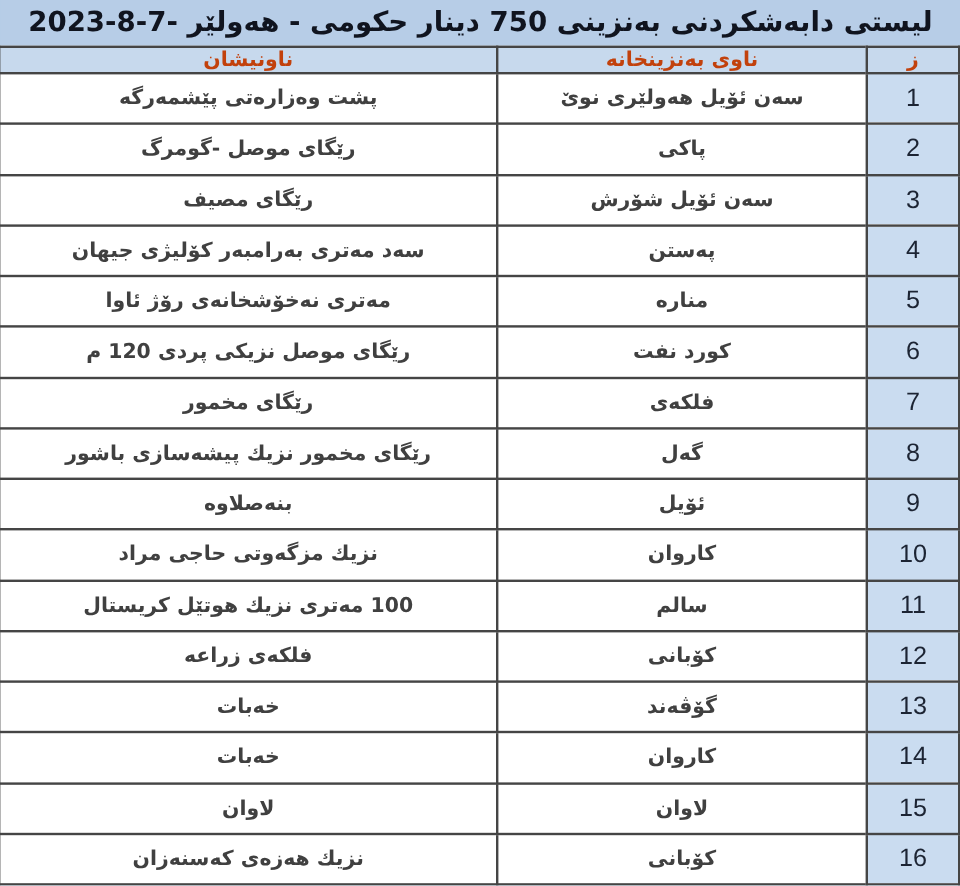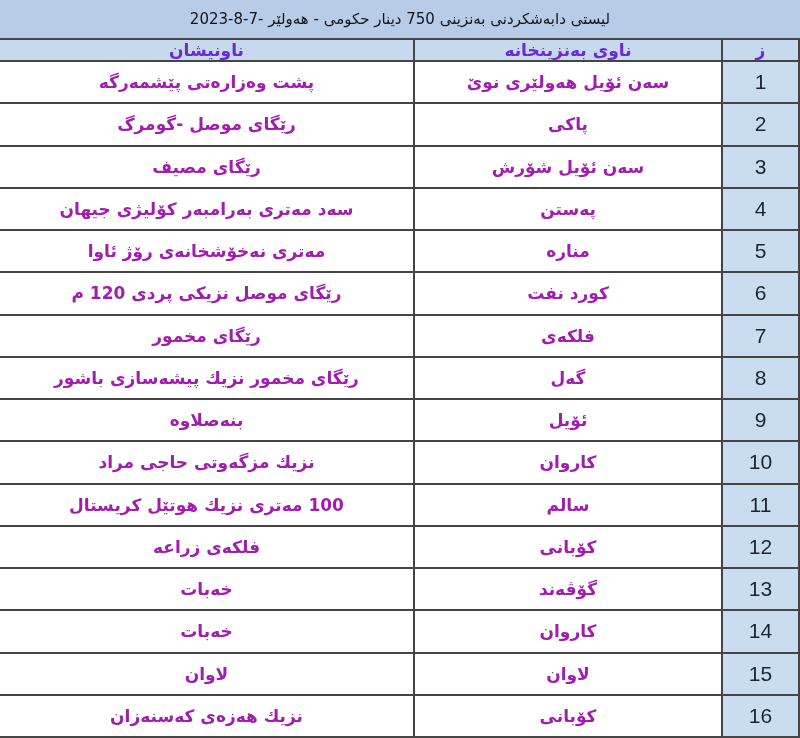--- a/index.html
+++ b/index.html
@@ -15,54 +15,54 @@
     background:var(--band-bg);
     font-family:"DejaVu Sans","Liberation Sans",sans-serif;
     color:var(--ink);
   }
   .title-band{
     width:800px;height:38px;
     display:flex;align-items:center;justify-content:center;
     background:var(--band-bg);
   }
   .title-band h1{
-    font-size:15px;font-weight:normal;color:#10141f;
+    font-size:23px;font-weight:bold;color:#10141f;
     letter-spacing:0;
   }
   table.stations{
     width:800px;height:700px;
     border-collapse:collapse;
     table-layout:fixed;
     background:#ffffff;
     direction:rtl;
   }
   table.stations td, table.stations th{
     border:2px solid var(--border);
     text-align:center;
     vertical-align:middle;
     padding:0 6px;
     overflow:hidden;
   }
   thead th{
     height:14px;
     background:var(--header-bg);
-    font-size:17px;font-weight:bold;color:#6d28d9;
+    font-size:17px;font-weight:bold;color:#c2410c;
   }
   td.num{
     background:var(--numcell-bg);
     font-size:21px;
     font-weight:400;
     color:#1c2433;
     font-family:"Liberation Sans","DejaVu Sans",sans-serif;
   }
   td.station, td.address{
     background:#ffffff;
     font-size:17px;
     font-weight:bold;
-    color:#a21caf;
+    color:#404040;
   }
 </style>
 </head>
 <body>
 
 <div class="title-band">
   <h1>لیستی دابەشکردنی بەنزینی 750 دینار حکومی  - هەولێر -7-8-2023</h1>
 </div>
 
 <table class="stations">

